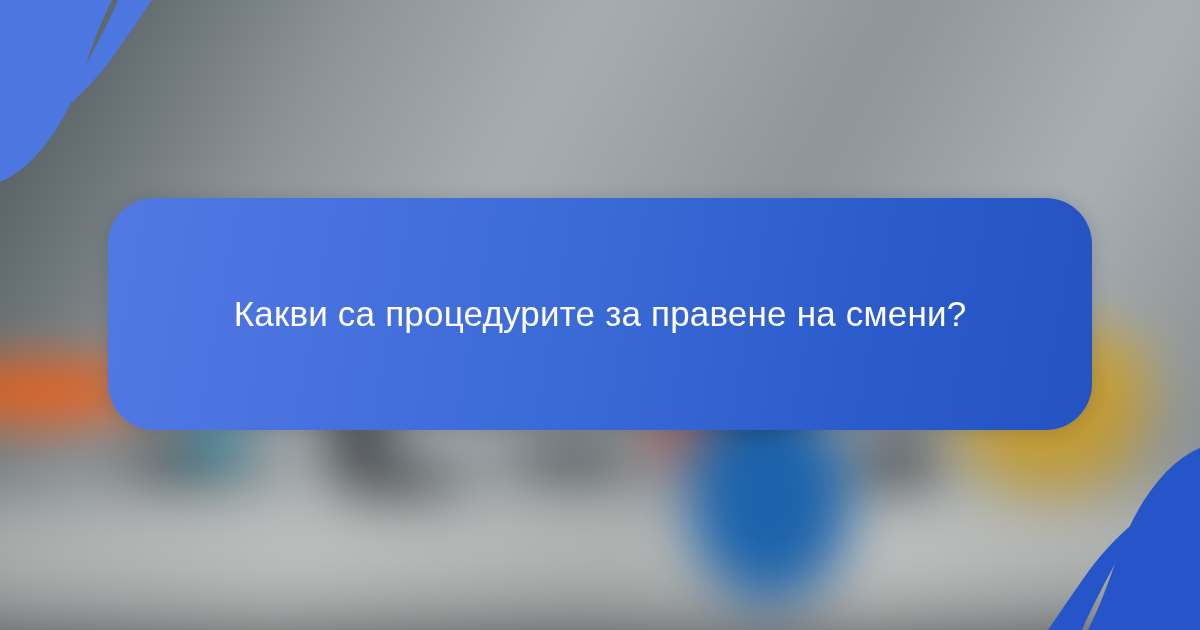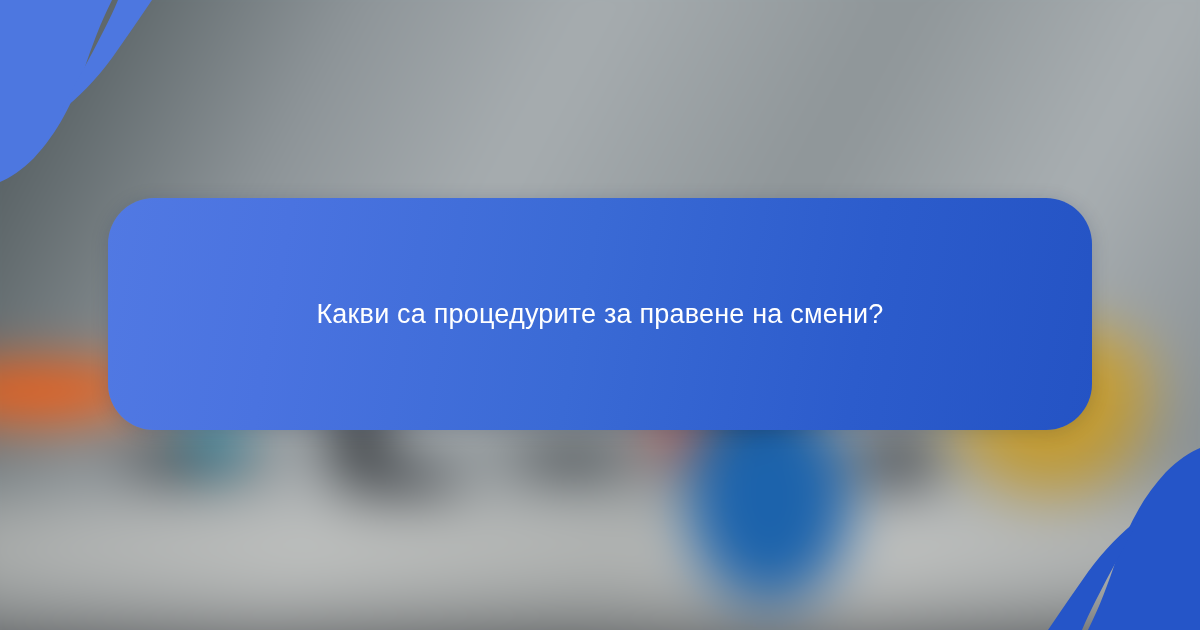--- a/index.html
+++ b/index.html
@@ -67,21 +67,21 @@
     border-radius:46px;
     background:linear-gradient(100deg, #5179e3 0%, #4a73e0 18%, #3a6ad5 48%, #2c5ccc 76%, #2453c4 100%);
     display:flex; align-items:center; justify-content:center;
     box-shadow:0 2px 18px rgba(16,32,72,0.18);
   }
 
   #question-text {
     width:760px;
     text-align:center;
     color:#ffffff;
-    font-size:27px;
+    font-size:35px;
     line-height:52px;
     font-weight:400;
     letter-spacing:0.2px;
     text-rendering:optimizeLegibility;
   }
 </style>
 </head>
 <body>
 
 <div id="stage">

